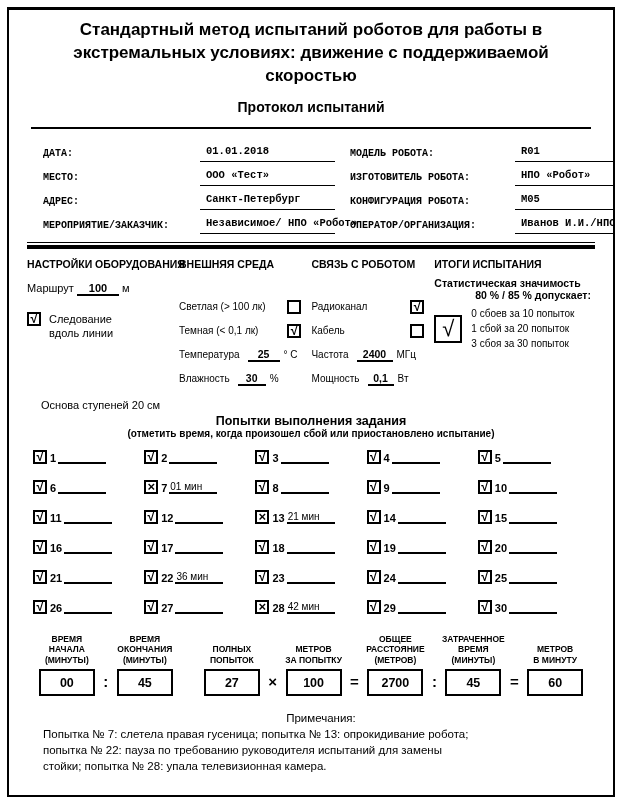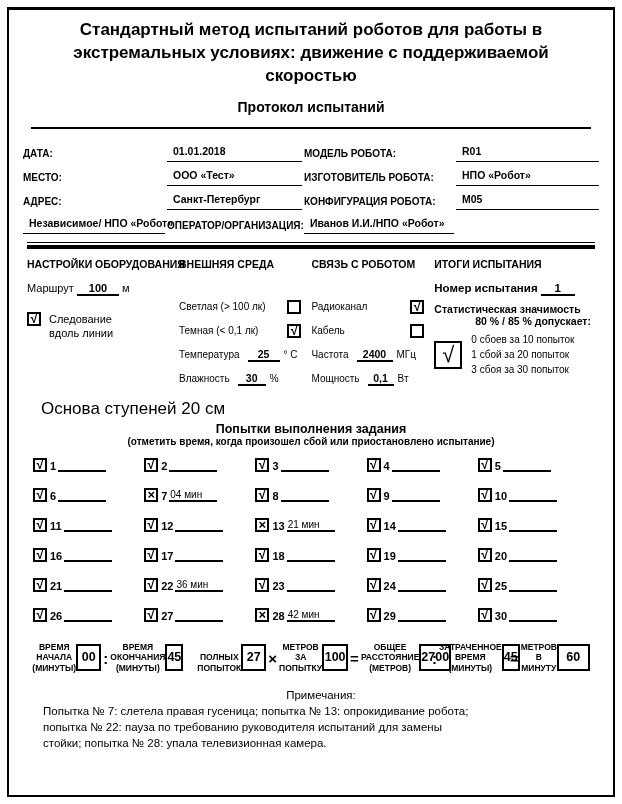--- a/index.html
+++ b/index.html
@@ -5,21 +5,21 @@
   * { margin:0; padding:0; box-sizing:border-box; }
   html,body { width:622px; height:804px; background:#fff; }
   body { font-family:"Liberation Sans","DejaVu Sans",sans-serif; color:#000; }
   .sheet { position:relative; width:622px; height:804px; background:#fff; }
   .frame { position:absolute; inset:7px; border:2.5px solid #000; border-top-width:3.5px; padding:8px 14px 6px; overflow:hidden; }
 
   .title { font-size:17px; line-height:23px; font-weight:700; text-align:center; white-space:pre-line; }
   .subtitle { margin-top:12px; font-size:14px; font-weight:700; text-align:center; }
   .rule1 { margin:12px 8px 0; border-top:2px solid #000; }
 
-  .info-grid { margin:9px 0 0; display:grid; grid-template-columns:142px 135px 150px 1fr; column-gap:2px; }
+  .info-grid { margin:9px 20px 0; display:grid; grid-template-columns:142px 135px 150px 1fr; column-gap:15px;font-family:Liberation Mono, monospace; }
   .info-label { font-size:10px; font-weight:700; white-space:nowrap; align-self:end; padding-bottom:3px; height:24px; display:flex; align-items:flex-end; }
   .info-value { font-size:10.5px; font-weight:700; white-space:nowrap; border-bottom:1.5px solid #000; align-self:end; padding:0 0 1px 6px; height:17px; }
 
   .dbl-rule { margin:8px 4px 0; }
   .dbl-rule .thin { border-top:1.5px solid #000; }
   .dbl-rule .thick { margin-top:2px; border-top:4px solid #000; }
 
   .cols { display:flex; gap:10px; margin-top:9px; padding:0 4px; }
   .col h3 { font-size:10.5px; font-weight:700; white-space:nowrap; }
   .col1 { width:142px; } .col2 { width:128px; } .col3 { width:118px; } .col4 { width:168px; }
@@ -38,32 +38,32 @@
   .mini-row .cb { margin-left:auto; }
   .mini-row .blank { font-size:10.5px; margin:0 4px; }
 
   .col4 .num-row { margin-top:12px; font-size:11.5px; font-weight:700; white-space:nowrap; }
   .col4 .num-row .blank { width:34px; }
   .sig1 { margin-top:7px; font-size:10.5px; font-weight:700; white-space:nowrap; }
   .sig2 { font-size:10.5px; font-weight:700; text-align:right; padding-right:4px; white-space:nowrap; }
   .res-row { margin-top:5px; display:flex; gap:9px; align-items:center; }
   .res-opts div { font-size:10px; font-weight:400; line-height:15px; white-space:nowrap; }
 
-  .step-note { margin-top:5px; padding-left:18px; font-size:17px; }
+  .step-note { margin-top:5px; padding-left:18px; font-size:11px; }
   .att-title { margin-top:3px; text-align:center; font-size:12.5px; font-weight:700; }
   .att-sub { text-align:center; font-size:10px; font-weight:700; }
 
   .att-grid { margin-top:11px; padding:0 10px; display:grid; grid-template-columns:repeat(5,1fr); row-gap:16px; }
   .att-cell { display:flex; align-items:flex-end; }
   .att-cell .cb { margin-bottom:0; }
   .att-num { font-size:11px; font-weight:700; margin:0 2px 0 3px; }
   .att-line { width:48px; border-bottom:2px solid #000; font-size:10px; height:13px; white-space:nowrap; padding-left:1px; }
 
   .sum-row { margin-top:15px; display:flex; justify-content:center; padding:0 2px; }
-  .sum-cell { width:69px; display:flex; align-items:center; }
+  .sum-cell { width:69px; display:flex; flex-direction:column; align-items:center; }
   .sum-label { height:36px; display:flex; align-items:flex-end; justify-content:center; text-align:center; font-size:8.5px; line-height:10.5px; font-weight:700; white-space:pre-line; }
   .sum-box { margin-top:4px; width:56px; height:27px; border:2px solid #000; display:flex; align-items:center; justify-content:center; font-size:12.5px; font-weight:700; }
   .sum-op { align-self:flex-end; height:29px; display:flex; align-items:center; font-size:15px; font-weight:700; padding:0 2px; }
   .sum-gap { width:18px; }
 
   .notes { margin-top:16px; padding-left:20px; }
   .notes-h { font-size:11.5px;text-align:center; }
   .notes-body { margin-top:2px; font-size:11.5px; line-height:16px; white-space:pre-line; }
 </style>
 </head>
@@ -84,20 +84,21 @@
         <div class="info-label">МОДЕЛЬ РОБОТА:</div>
         <div class="info-value">R01</div>
         <div class="info-label">МЕСТО:</div>
         <div class="info-value">ООО «Тест»</div>
         <div class="info-label">ИЗГОТОВИТЕЛЬ РОБОТА:</div>
         <div class="info-value">НПО «Робот»</div>
         <div class="info-label">АДРЕС:</div>
         <div class="info-value">Санкт-Петербург</div>
         <div class="info-label">КОНФИГУРАЦИЯ РОБОТА:</div>
         <div class="info-value">M05</div>
+        <div class="info-label">МЕРОПРИЯТИЕ/ЗАКАЗЧИК:</div>
         <div class="info-value">Независимое/ НПО «Робот»</div>
         <div class="info-label">ОПЕРАТОР/ОРГАНИЗАЦИЯ:</div>
         <div class="info-value">Иванов И.И./НПО «Робот»</div>
       </div>
 
     <div class="dbl-rule">
       <div class="thin"></div>
         <div class="thick"></div>
     </div>
 
@@ -159,24 +160,20 @@
           <div class="mini-row">
             <span class="lbl">Мощность</span>
             <span class="blank" style="width:26px">0,1</span>
             <span>Вт</span>
           </div>
         </div>
       </div>
 
       <div class="col col4">
         <h3>ИТОГИ ИСПЫТАНИЯ</h3>
-        <div class="num-row">
-          <span>Номер испытания</span>
-          <span class="blank" style="font-size:11.5px">1</span>
-        </div>
         <div class="sig1">Статистическая значимость</div>
         <div class="sig2">80 % / 85 % допускает:</div>
         <div class="res-row">
           <span class="cb-lg">√</span>
           <div class="res-opts" id="res-opts">
               <div>0 сбоев за 10 попыток</div>
               <div>1 сбой за 20 попыток</div>
               <div>3 сбоя за 30 попыток</div>
             </div>
         </div>
@@ -215,21 +212,21 @@
           <span class="att-line"></span>
         </div>
         <div class="att-cell">
           <span class="cb">√</span>
           <span class="att-num">6</span>
           <span class="att-line"></span>
         </div>
         <div class="att-cell">
           <span class="cb">×</span>
           <span class="att-num">7</span>
-          <span class="att-line">04 мин</span>
+          <span class="att-line">01 мин</span>
         </div>
         <div class="att-cell">
           <span class="cb">√</span>
           <span class="att-num">8</span>
           <span class="att-line"></span>
         </div>
         <div class="att-cell">
           <span class="cb">√</span>
           <span class="att-num">9</span>
           <span class="att-line"></span>

